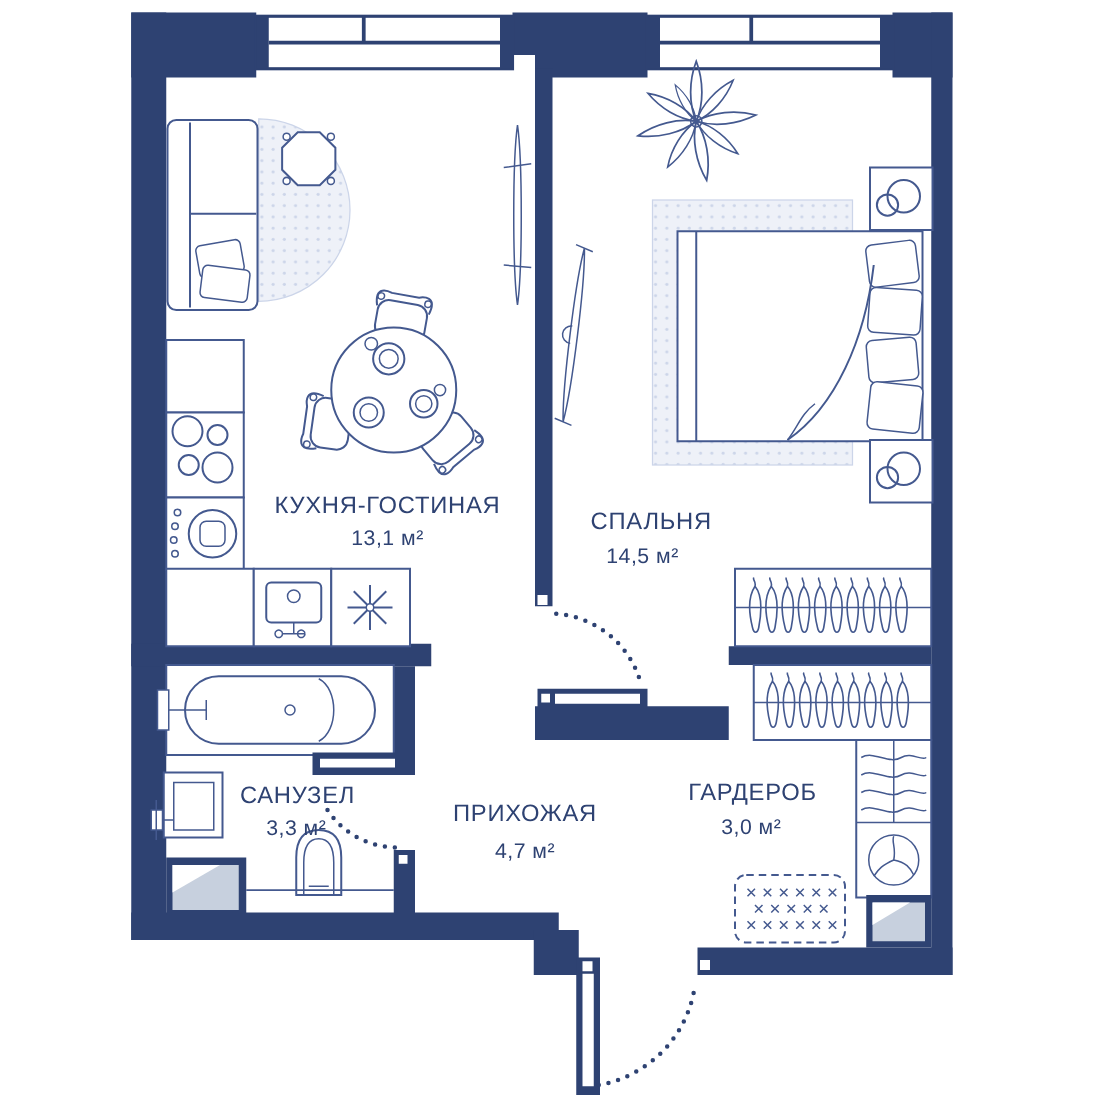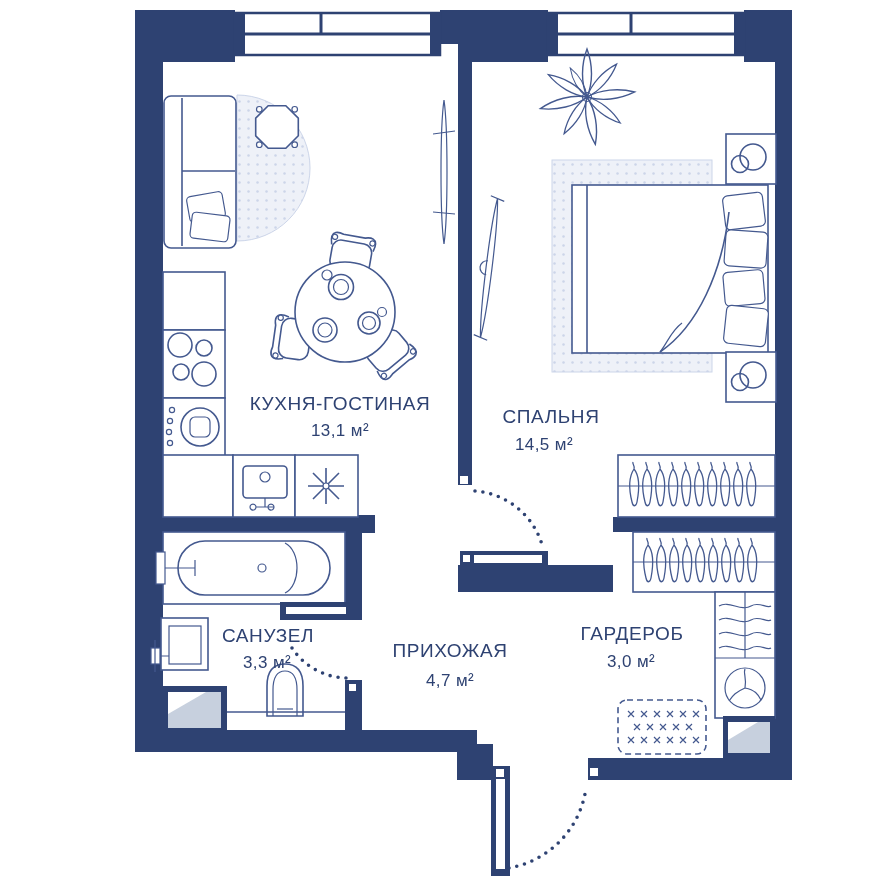--- a/index.html
+++ b/index.html
@@ -1,16 +1,16 @@
 <!DOCTYPE html>
 <html style="--wall: #2e4272; --line: #44598f; --text: #2e4272; --rug_fill: #eef1f8; --rug_dot: #ccd5e9; --shaft_fill: #c7d0de; --background: #ffffff;"><head>
 <meta charset="utf-8">
 <style>
   html,body{margin:0;padding:0;background:#fff;}
-  .stage{width:733px;height:880px;position:relative;background:var(--background,#fff);margin-left:30px;}
+  .stage{width:733px;height:880px;position:relative;background:var(--background,#fff);}
   svg{display:block;}
   .wall{fill:var(--wall,#2e4272);}
   .furn{fill:#ffffff;stroke:var(--line,#44598f);stroke-width:1.6;}
   .furnN{fill:none;stroke:var(--line,#44598f);stroke-width:1.6;}
   .thin{stroke-width:1.2;}
   .hinge{fill:#ffffff;}
   .leafstripe{fill:#ffffff;}
   .arc{fill:none;stroke:var(--wall,#2e4272);stroke-width:3.6;stroke-linecap:round;stroke-dasharray:0 8;}
   .mat{fill:none;stroke:var(--line,#44598f);stroke-width:1.6;stroke-dasharray:6 4;}
   .rug{fill:url(#dots);stroke:var(--rug_dot,#ccd5e9);stroke-width:1;}

